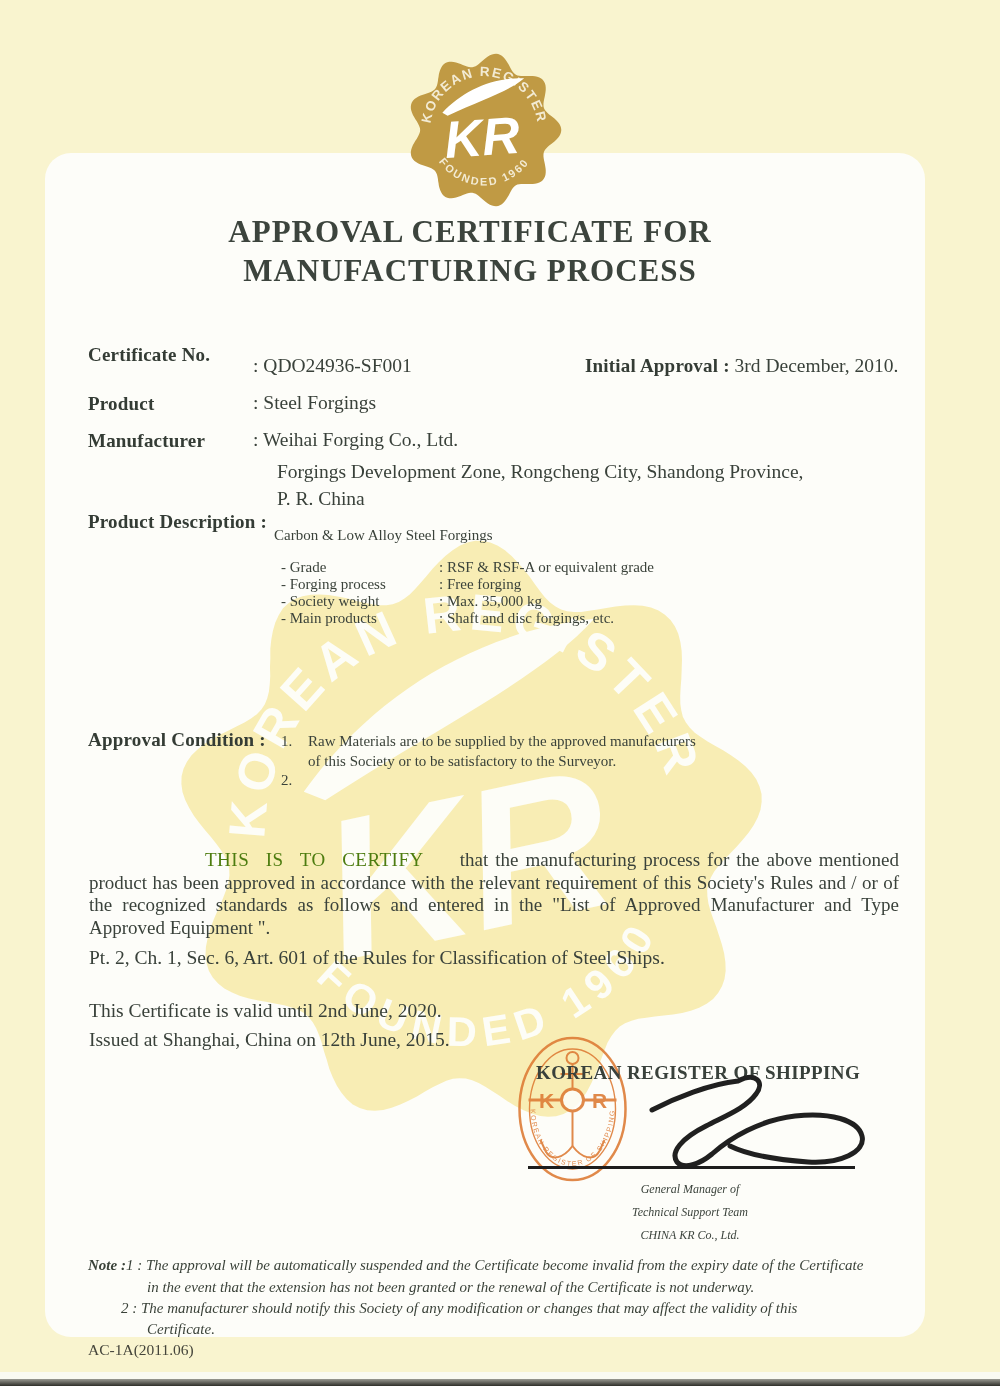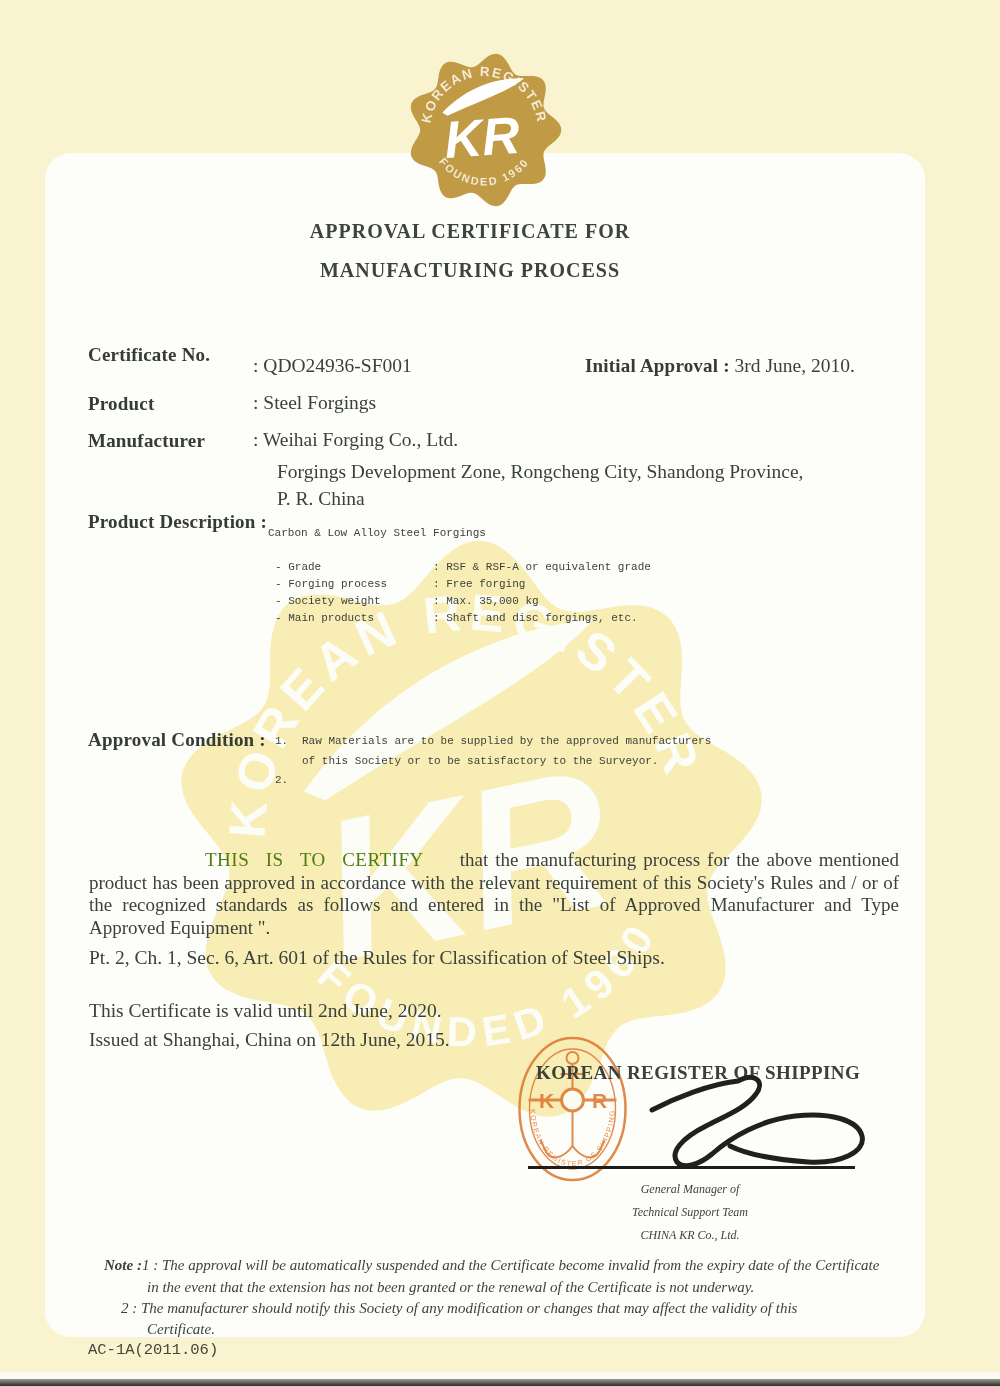--- a/index.html
+++ b/index.html
@@ -4,40 +4,40 @@
 <style>
   html,body{margin:0;padding:0;}
   .sheet{position:relative;width:1000px;height:1386px;background:#f9f4cf;overflow:hidden;
          font-family:"Liberation Serif",serif;color:#39413a;}
   .card{position:absolute;left:45px;top:153px;width:880px;height:1184px;background:#fdfdf9;
         border-radius:26px;z-index:1;}
   .watermark{position:absolute;left:150px;top:515px;width:640px;height:640px;z-index:2;}
   .badge{position:absolute;left:400px;top:46px;width:168px;height:168px;z-index:4;}
   .content{position:absolute;inset:0;z-index:3;}
   .abs{position:absolute;}
-  .title{left:0;top:212px;width:940px;text-align:center;font-weight:bold;font-size:20px;
+  .title{left:0;top:212px;width:940px;text-align:center;font-weight:bold;font-size:31px;
          letter-spacing:1px;line-height:39px;color:#3c443d;}
   .lbl{font-weight:bold;font-size:19px;letter-spacing:0.2px;color:#343c35;}
   .val{font-size:19.5px;}
-  .mono{font-family:Liberation Mono, monospace;font-size:11px;color:#3a423a;}
+  .mono{font-family:Liberation Serif, serif;font-size:15px;color:#3a423a;margin-left:6px;}
   .spec-line{line-height:17px;white-space:nowrap;}
   .spec-lbl{display:inline-block;width:158px;}
   .cond{line-height:19.5px;}
   .cond-item{display:flex;}
   .cond-num{width:27px;flex:0 0 27px;}
   .certify{left:89px;top:849px;width:810px;font-size:19px;line-height:22.6px;
            text-align:justify;text-indent:116px;color:#3a423b;}
   .certify-lead{font-weight:normal;word-spacing:9px;letter-spacing:0.5px;padding-right:36px;color:#4d7c0f;}
   .org-head{font-weight:bold;font-size:19px;letter-spacing:0.4px;color:#39413b;}
   .cred{left:540px;top:1178px;width:300px;text-align:center;font-style:italic;font-size:12px;
         line-height:23px;color:#3a423b;}
   .sig-line{left:528px;top:1166px;width:327px;height:2.5px;background:#1d1d1d;}
   .note{font-style:italic;font-size:15px;color:#3a4239;white-space:nowrap;}
-  .note b{font-style:italic;margin-left:16px;}
-  .form-code{left:88px;top:1341px;font-size:15.5px;color:#45453b;font-family:Liberation Mono, monospace;}
+  .note b{font-style:italic;}
+  .form-code{left:88px;top:1341px;font-size:15.5px;color:#45453b;}
   .strip-light{left:0;top:1372px;width:1000px;height:7px;background:#fafaf2;}
   .strip-dark{left:0;top:1379px;width:1000px;height:7px;
               background:linear-gradient(#9a9a92,#2e2e29);}
   svg text{font-family:"Liberation Sans",sans-serif;}
   .stamp{opacity:0.88;}
 </style>
 </head>
 <body>
 
 <div class="sheet">
@@ -85,21 +85,21 @@
   <div class="content">
 
     <div class="abs title">
       <div>APPROVAL CERTIFICATE FOR</div>
       <div>MANUFACTURING PROCESS</div>
     </div>
 
     <span class="abs lbl" style="left:88px;top:344px">Certificate No.</span>
     <span class="abs val" style="left:253px;top:355px">: QDO24936-SF001</span>
     <span class="abs" style="left:585px;top:355px">
-      <span class="lbl">Initial Approval :</span><span class="val"> 3rd June, 2010.</span>
+      <span class="lbl">Initial Approval :</span><span class="val"> 3rd December, 2010.</span>
     </span>
 
     <span class="abs lbl" style="left:88px;top:393px">Product</span>
     <span class="abs val" style="left:253px;top:392px">: Steel Forgings</span>
 
     <span class="abs lbl" style="left:88px;top:430px">Manufacturer</span>
     <span class="abs val" style="left:253px;top:429px">: Weihai Forging Co., Ltd.</span>
     <span class="abs val" style="left:277px;top:461px">Forgings Development Zone, Rongcheng City, Shandong Province,</span>
     <span class="abs val" style="left:277px;top:488px">P. R. China</span>
 

